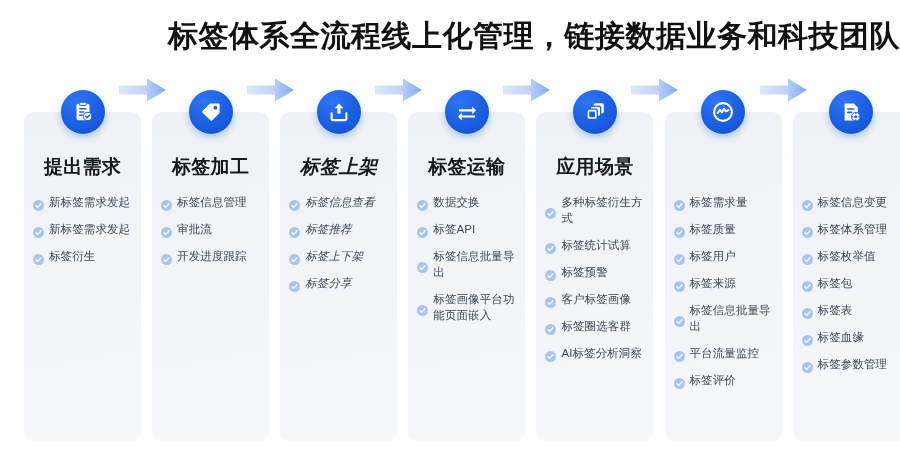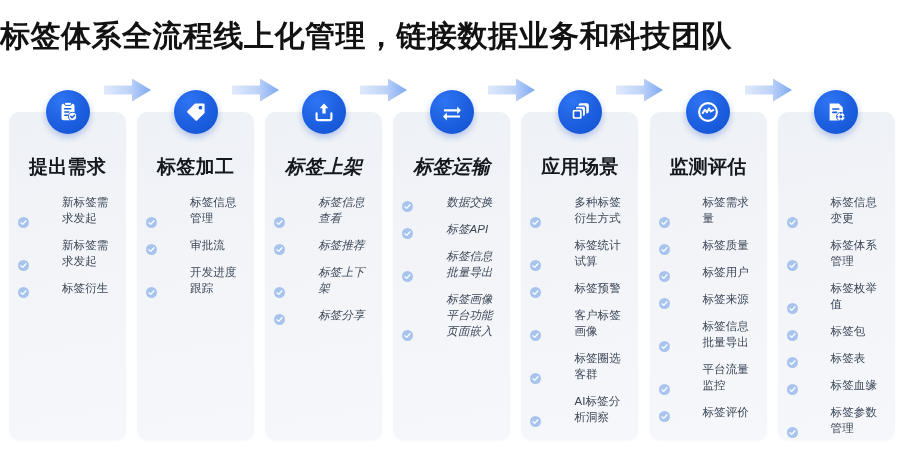--- a/index.html
+++ b/index.html
@@ -22,34 +22,34 @@
     height: 459px;
     background: #ffffff;
   }
 
   
   .title {
     position: absolute;
     top: 14px;
     left: 0;
     width: 900px;
-    text-align: left;
+    text-align: right;
     font-size: 30px;
     font-weight: 700;
     letter-spacing: 0.5px;
     color: #121212;
     line-height: 44px;
     white-space: nowrap;
   }
 
   
   .flow {
     position: absolute;
     top: 88px;
-    left: 1px;
+    left: 16px;
     width: 732px;
     height: 360px;
   }
 
   .card {
     position: absolute;
     top: 24px;
     width: 117px;
     height: 328px;
     border-radius: 10px;
@@ -92,24 +92,23 @@
 
   
   .items {
     position: absolute;
     top: 82px;
     left: 9px;
     right: 7px;
   }
   .item {
     display: flex;
-    align-items: flex-end;
+    align-items: center;
     margin-bottom: 11px;
     line-height: 16px;
-    gap: 28px;
   }
   .check {
     flex: 0 0 auto;
     width: 11px;
     height: 11px;
     margin-top: 2px;
     margin-right: 5px;
   }
   .item-label {
     font-size: 11.5px;
@@ -274,21 +273,21 @@
           <defs>
             <linearGradient id="ag2" x1="0" y1="0" x2="1" y2="0">
               <stop offset="0%" stop-color="#dfe9fb"></stop>
               <stop offset="55%" stop-color="#bed3f8"></stop>
               <stop offset="100%" stop-color="#7ea8f2"></stop>
             </linearGradient>
           </defs>
           <path d="M0 9.5h28V2.5L47 14l-19 11.5v-7H0z" fill="url(#ag2)"></path>
         </svg>
       </div>
-      <div class="card" style="left: 392.3px; font-style: italic;">
+      <div class="card" style="left: 392.3px;">
         <div class="badge">
           <svg width="24" height="24" viewBox="0 0 24 24" fill="none">
             <path d="M4 9.2h13.2V6.4L21 10.3l-3.8 3.9v-2.8H4V9.2z" fill="#fff"></path>
             <path d="M20 15.4H6.8v-2.8L3 16.5l3.8 3.9v-2.8H20v-2.2z" fill="#fff"></path>
           </svg>
         </div>
         <div class="card-title">标签运输</div>
         <div class="items">
           <div class="item">
             <span class="check"><svg width="11" height="11" viewBox="0 0 12 12">
@@ -399,21 +398,20 @@
           <path d="M0 9.5h28V2.5L47 14l-19 11.5v-7H0z" fill="url(#ag4)"></path>
         </svg>
       </div>
       <div class="card" style="left: 648.5px;">
         <div class="badge">
           <svg width="24" height="24" viewBox="0 0 24 24" fill="none">
             <circle cx="12" cy="12" r="8.9" fill="none" stroke="#fff" stroke-width="2.1"></circle>
             <path d="M6.6 13.1l2.3-3.4 2.1 2.6 2-3.9 1.8 3 2.5-1.3" stroke="#fff" stroke-width="1.9" stroke-linecap="round" stroke-linejoin="round" fill="none"></path>
           </svg>
         </div>
-        <div class="card-title">监测评估</div>
         <div class="items">
           <div class="item">
             <span class="check"><svg width="11" height="11" viewBox="0 0 12 12">
                 <circle cx="6" cy="6" r="6" fill="#a8c4ee"></circle>
                 <path d="M3.3 6.2l1.8 1.8 3.6-3.9" stroke="#ffffff" stroke-width="1.4" fill="none" stroke-linecap="round" stroke-linejoin="round"></path>
               </svg></span>
             <span class="item-label">标签需求量</span>
           </div>
           <div class="item">
             <span class="check"><svg width="11" height="11" viewBox="0 0 12 12">

